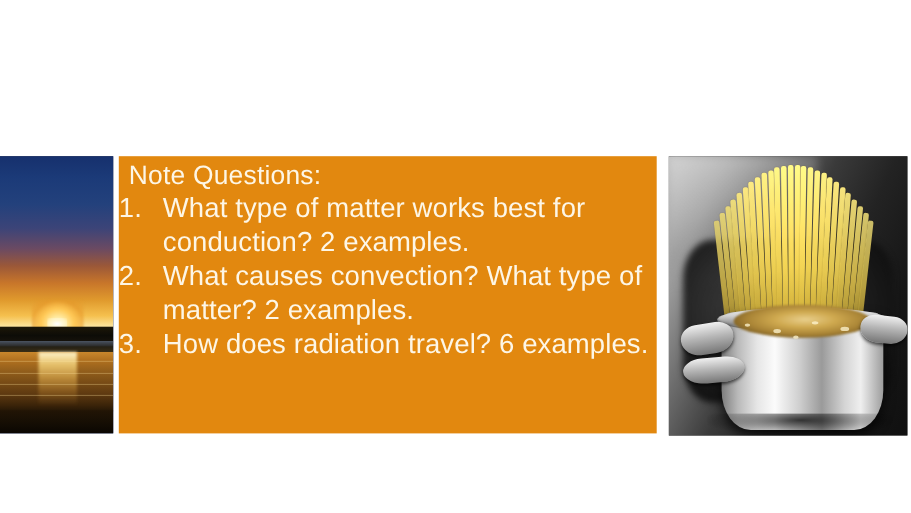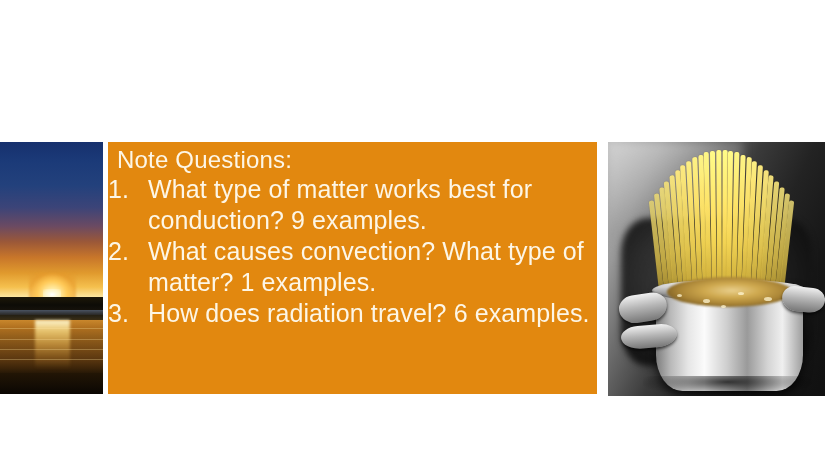--- a/index.html
+++ b/index.html
@@ -308,25 +308,25 @@
     <div class="ripple" style="top:82%;"></div>
     <div class="ripple" style="top:86%;"></div>
     <div class="beach-foot"></div>
   </div>
 
   <div id="note-box">
     <div id="note-title">Note Questions:</div>
     <ol id="note-list">
       <li>
         <span class="num">1.</span>
-        <span class="txt">What type of matter works best for conduction? 9 examples.</span>
+        <span class="txt">What type of matter works best for conduction? 2 examples.</span>
       </li>
       <li>
         <span class="num">2.</span>
-        <span class="txt"> What causes convection? What type of matter? 1 examples.</span>
+        <span class="txt"> What causes convection? What type of matter? 2 examples.</span>
       </li>
       <li>
         <span class="num">3.</span>
         <span class="txt">How does radiation travel? 6 examples.</span>
       </li>
     </ol>
   </div>
 
   <div id="photo-pasta">
     <div class="stove-bg"></div>

